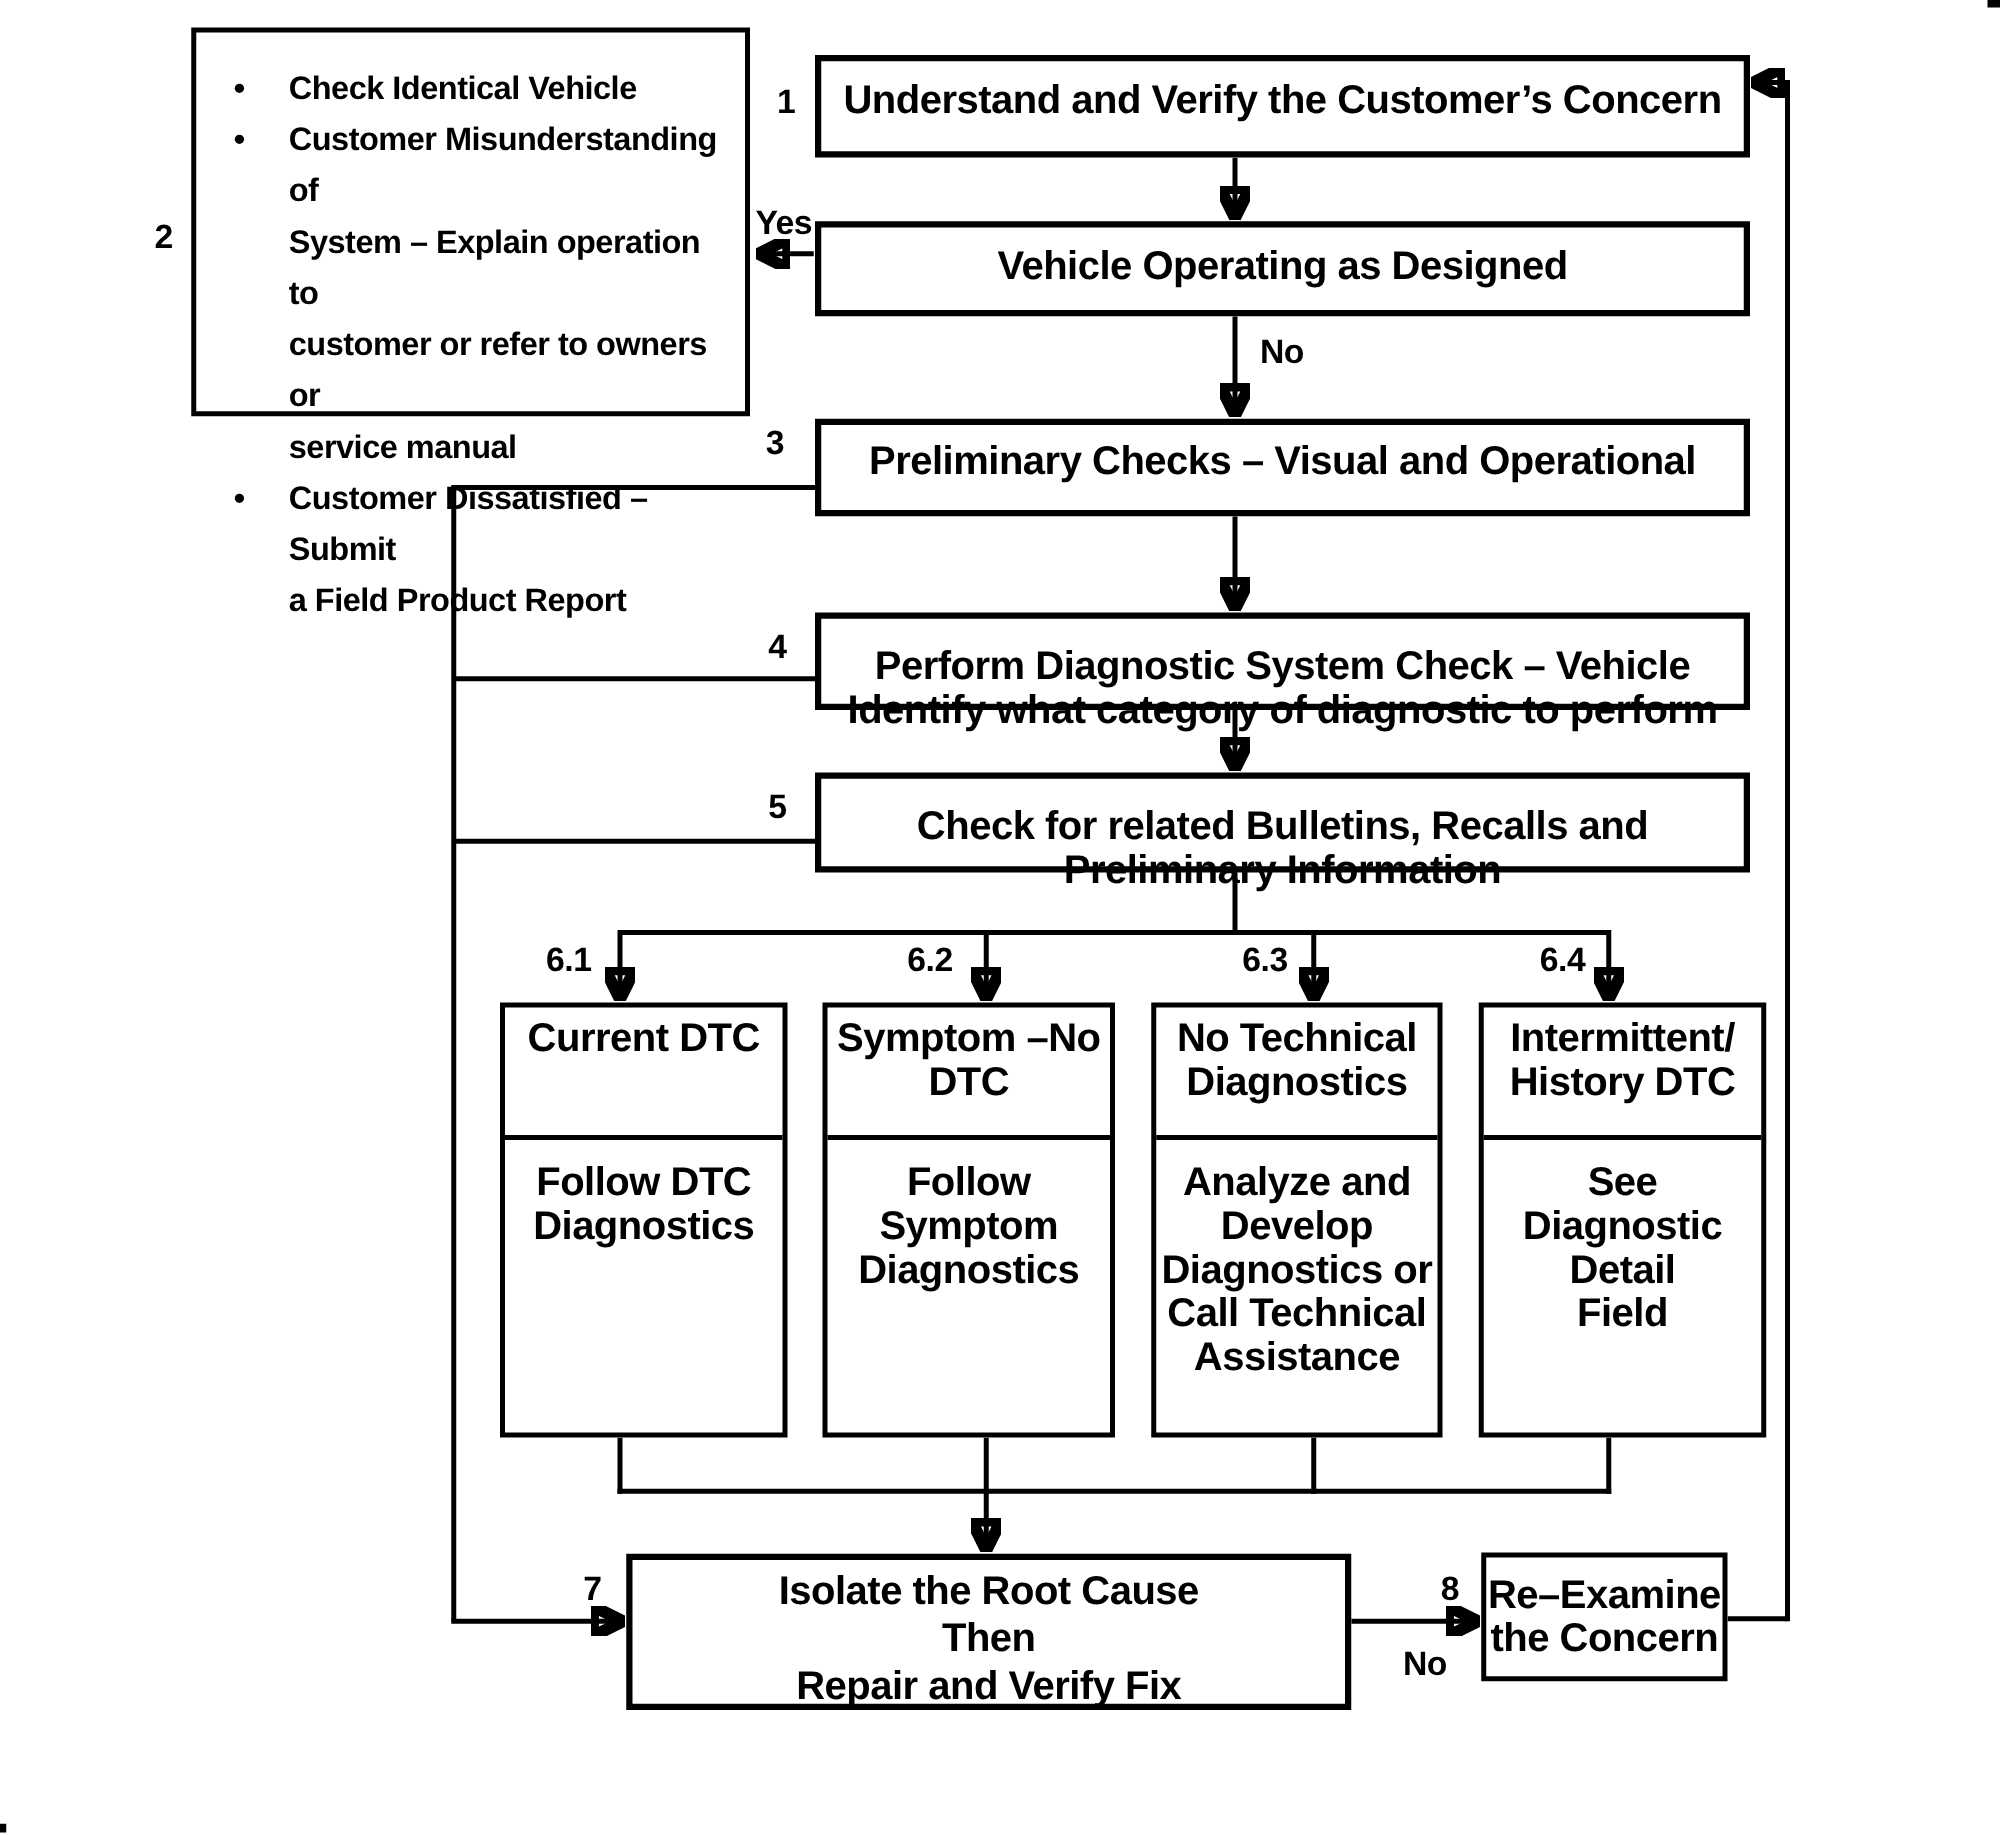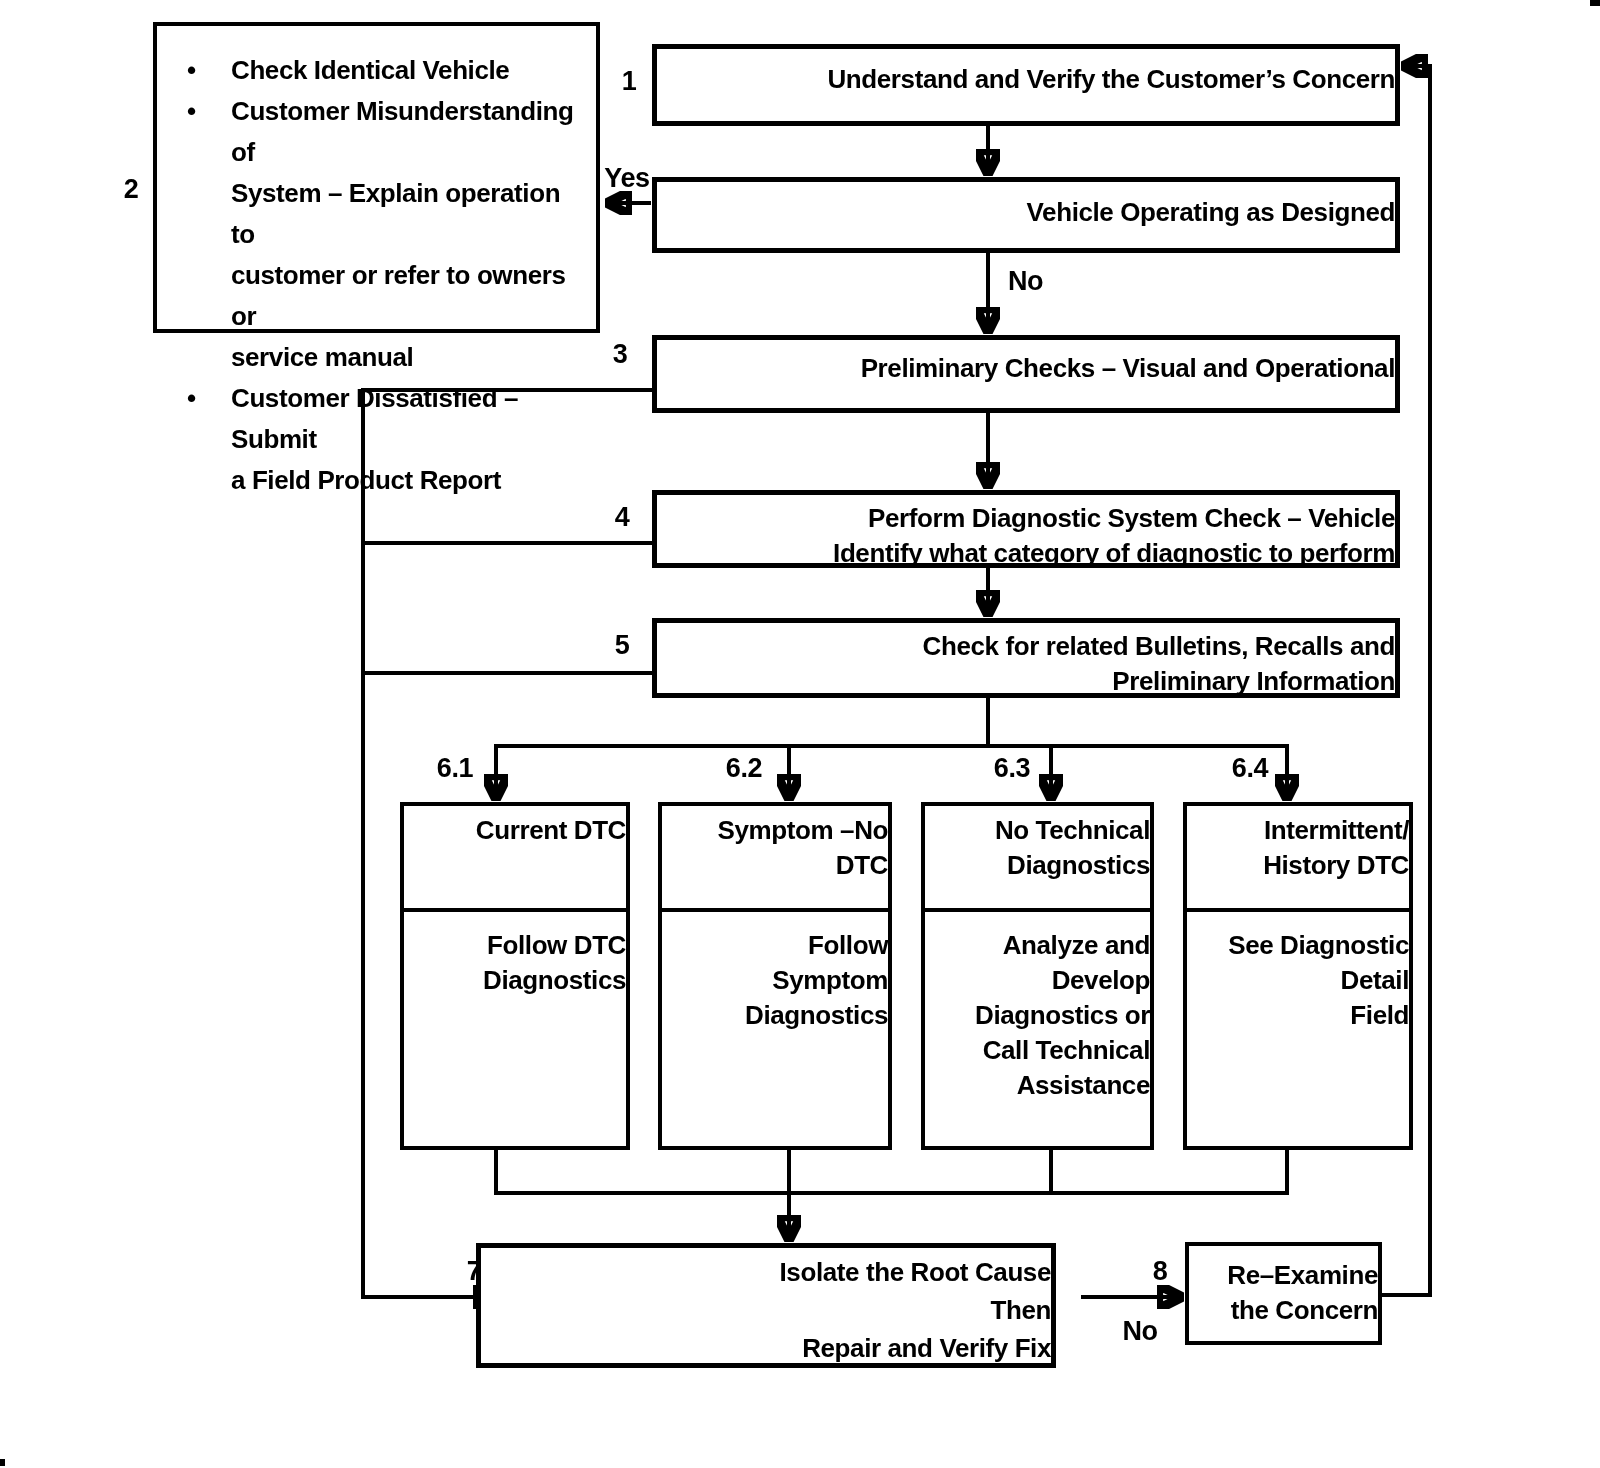--- a/index.html
+++ b/index.html
@@ -10,38 +10,38 @@
     background:#ffffff;
     font-family:"Liberation Sans","DejaVu Sans",sans-serif;
     color:#000;
     overflow:hidden;
   }
   .edges{position:absolute;left:0;top:0;width:1600px;height:1468px;}
   .edges path{stroke:#000;stroke-width:4;fill:none;}
   .fc-box{
     position:absolute;box-sizing:border-box;
     border:5px solid #000;background:#fff;
-    text-align:right;font-size:26px;font-weight:700;letter-spacing:-0.4px;
+    text-align:center;font-size:32px;font-weight:700;letter-spacing:-0.4px;
     line-height:35px;
   }
   .fc-box.thin{border-width:4px;}
   .lines{white-space:pre-line;}
   .single{white-space:nowrap;}
   .note{
     text-align:left;padding:24px 14px 0 22px;line-height:41px;font-size:26px;
   }
   .bullet-row{display:flex;align-items:flex-start;}
   .bullet-dot{width:44px;flex:0 0 44px;text-align:left;padding-left:8px;font-size:26px;}
   .branch .hdr{border-bottom:4px solid #000;height:106px;box-sizing:border-box;padding-top:7px;}
   .branch .bdy{padding-top:16px;}
   .lbl{
     position:absolute;font-size:27px;font-weight:700;letter-spacing:-0.4px;
     text-align:center;white-space:nowrap;
   }
-  .pt13{padding-top:13px;} .pt11{padding-top:11px;} .pt3{padding-top:6px;}
+  .pt13{padding-top:13px;} .pt11{padding-top:11px;} .pt3{padding-top:20px;}
   .artifact{position:absolute;background:#000;}
 </style>
 </head>
 <body>
 
 <div class="canvas">
 
   <svg class="edges" viewBox="0 0 1600 1468">
     <defs>
       <marker id="ah" viewBox="0 0 10 10" refX="8.6" refY="5" markerWidth="6.8" markerHeight="6" orient="auto">
@@ -141,21 +141,21 @@
   </div>
 
   <div class="fc-box thin branch" style="left:1183px;top:802px;width:230px;height:348px;">
     <div class="hdr lines">Intermittent/
 History DTC</div>
     <div class="bdy lines">See Diagnostic
 Detail
 Field</div>
   </div>
 
-  <div class="fc-box" style="left:476px;top:1243px;width:580px;height:125px;padding-top:5px;line-height:38px;">
+  <div class="fc-box" style="left:501px;top:1243px;width:580px;height:125px;padding-top:5px;line-height:38px;">
     <div class="lines">Isolate the Root Cause
 Then
 Repair and Verify Fix</div>
   </div>
 
   <div class="fc-box thin" style="left:1185px;top:1242px;width:197px;height:103px;padding-top:12px;">
     <div class="lines">Re–Examine
 the Concern</div>
   </div>
 

